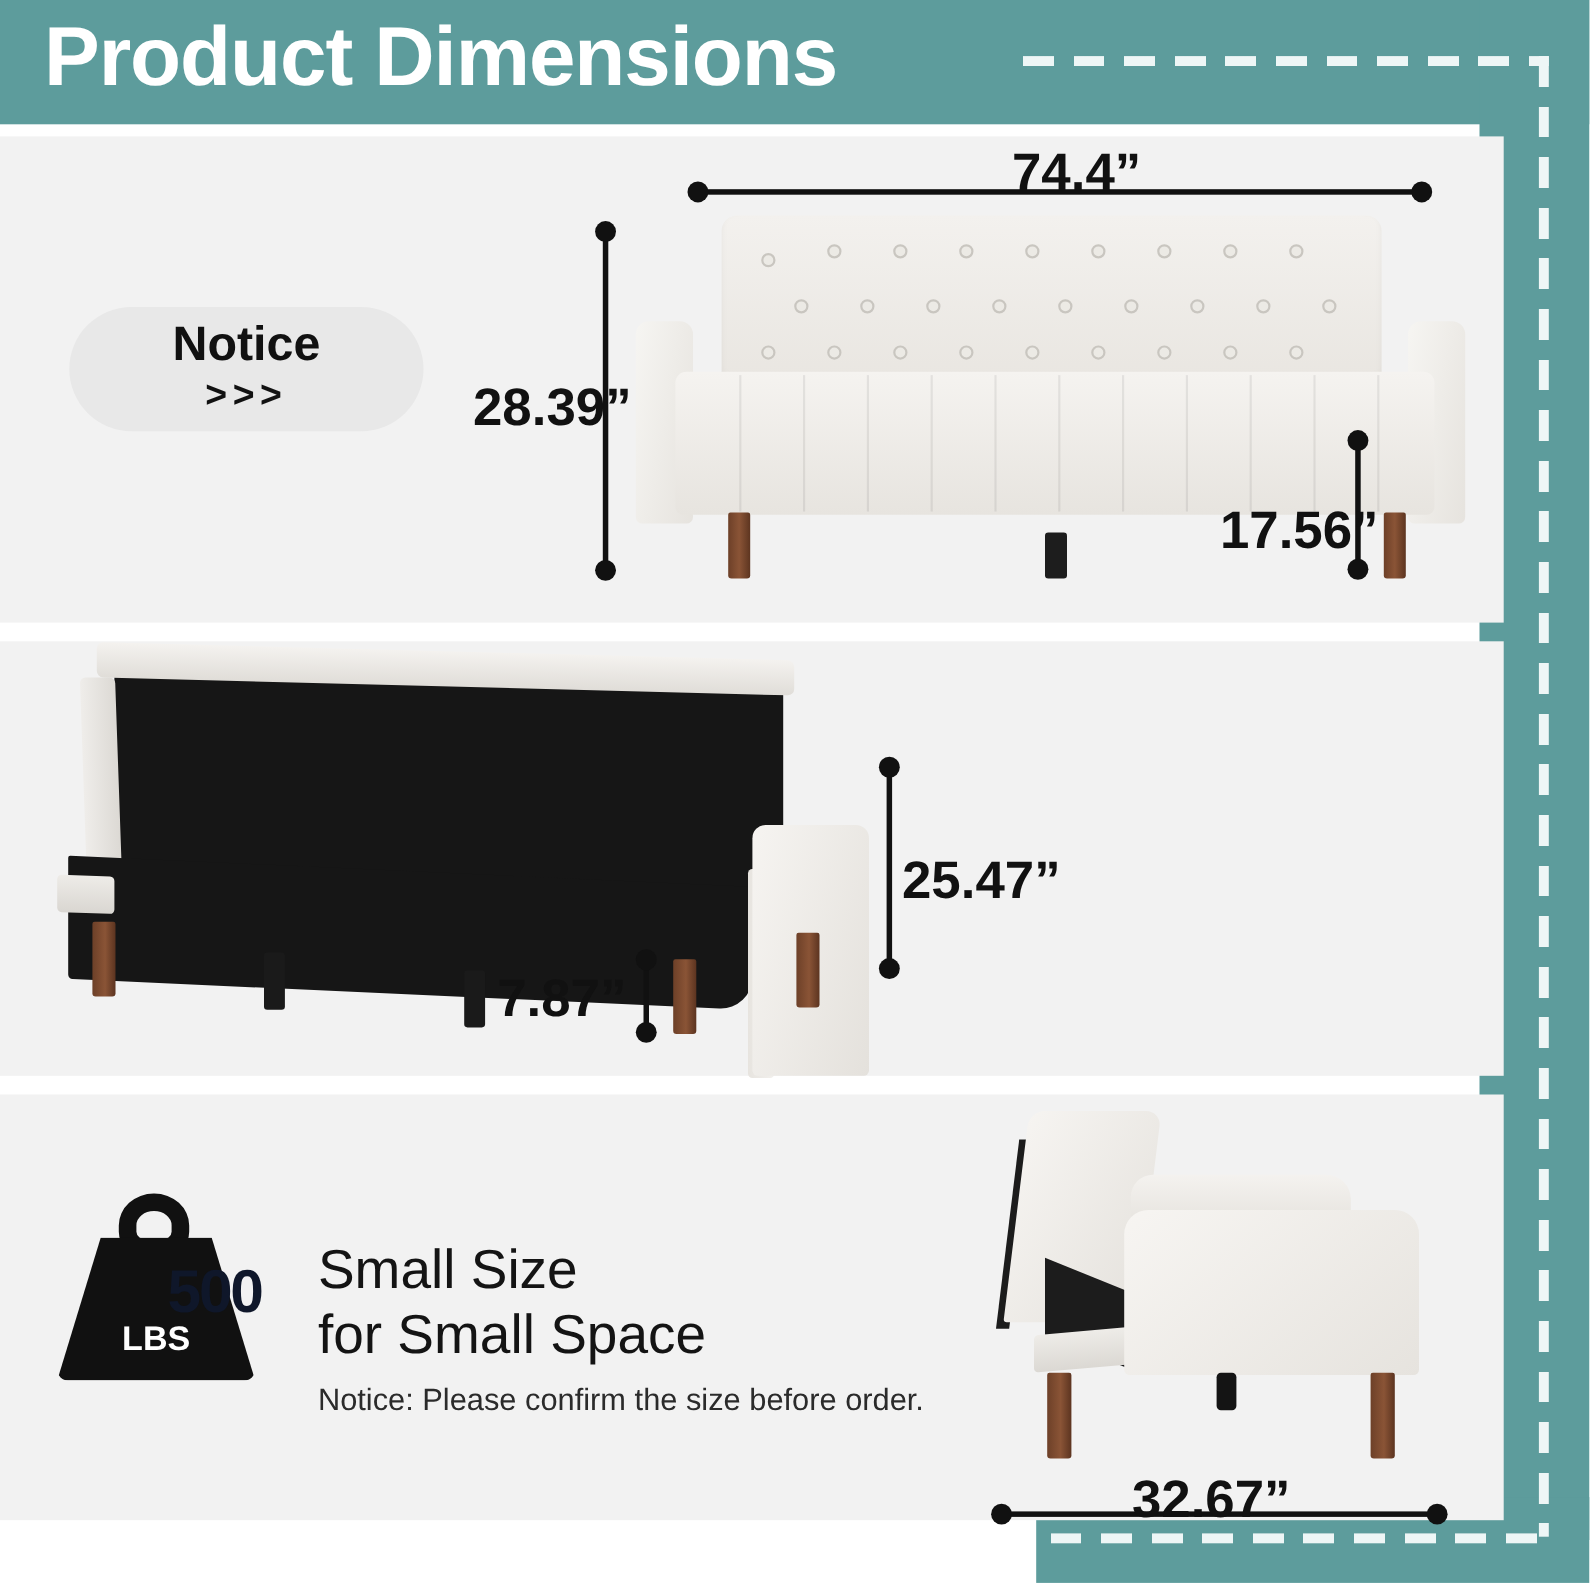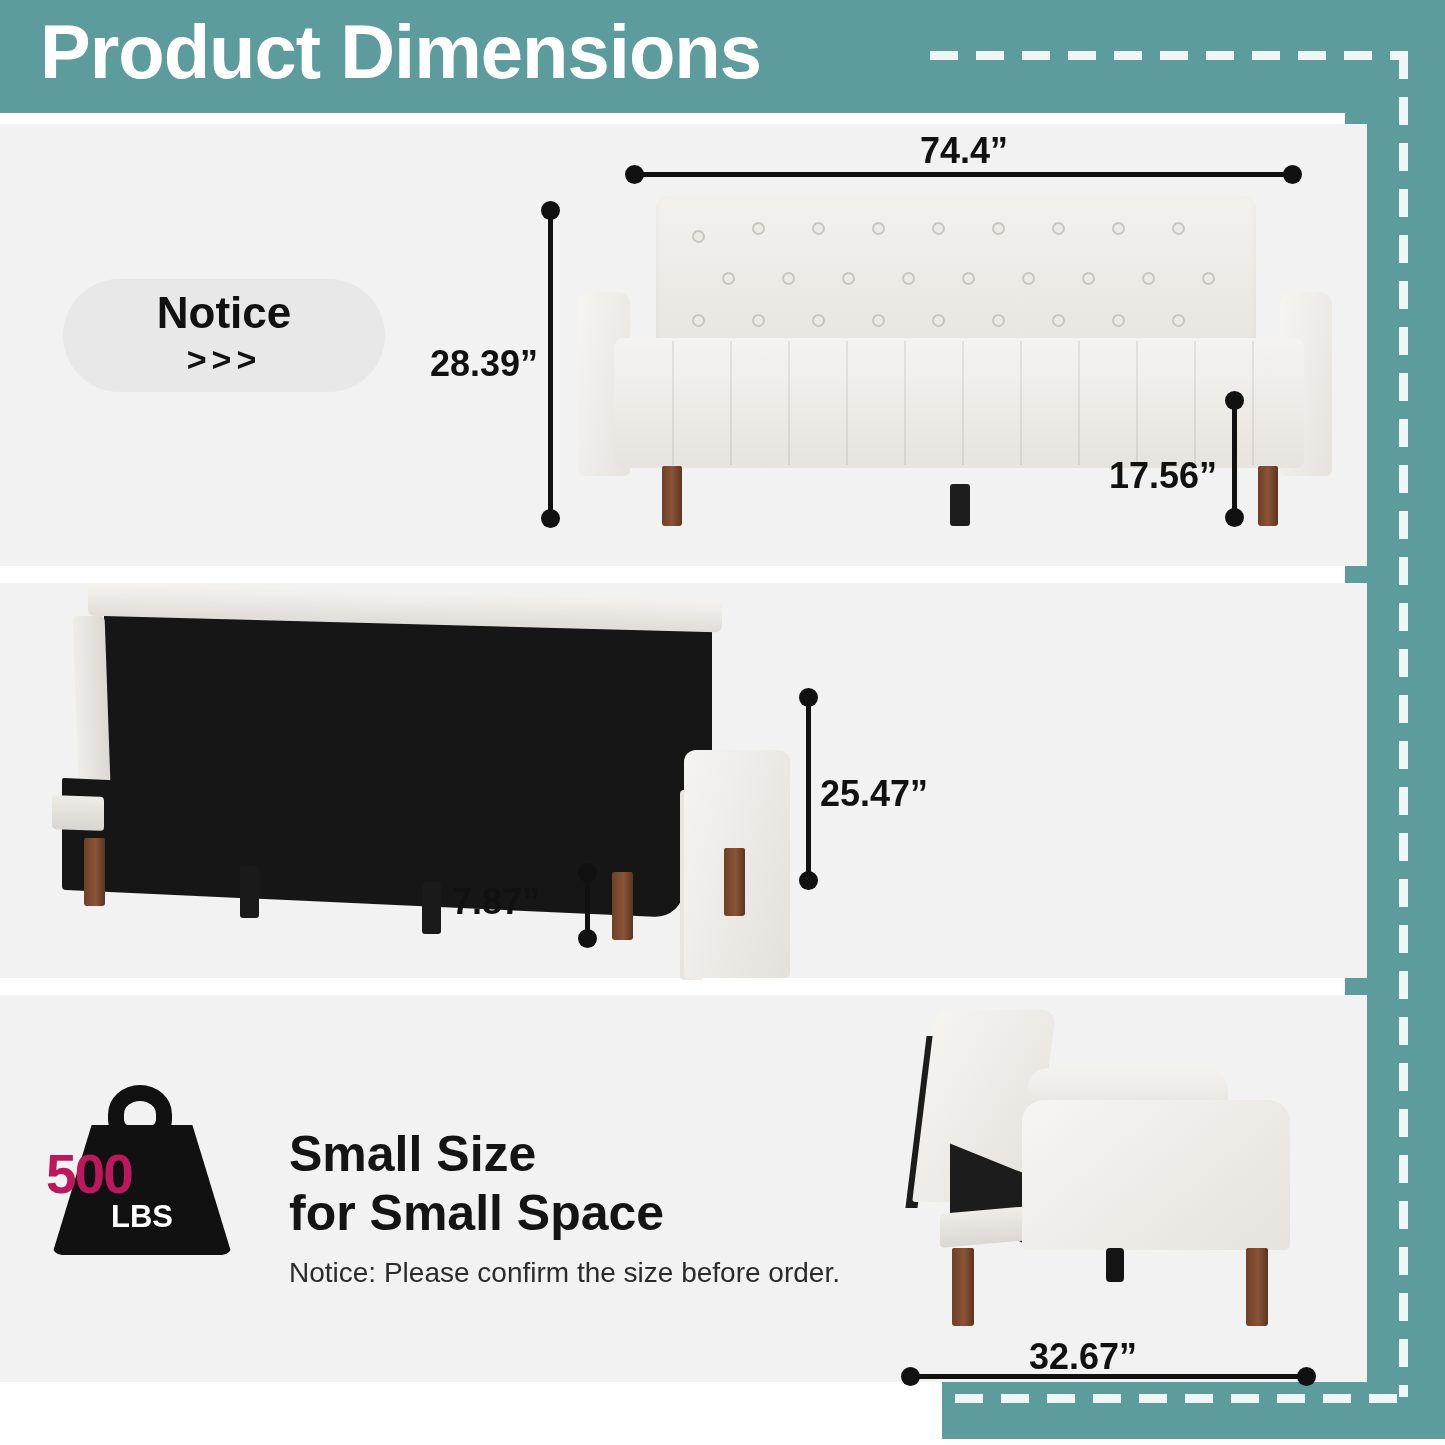--- a/index.html
+++ b/index.html
@@ -75,21 +75,21 @@
     display:flex; flex-direction:column;
     align-items:center; justify-content:center;
     color:#111;
   }
   .pill .pill-label{ font-size:44px; font-weight:bold; line-height:1.05;}
   .pill .pill-arrows{ font-size:34px; font-weight:bold; letter-spacing:5px; line-height:1.3; }
   #front-pill{ left:63px; top:279px; width:322px; height:113px; }
   #back-pill{  left:995px; top:715px; width:307px; height:113px; }
 
   
-  .dim-text{ position:absolute; font-size:36px; font-weight:600; color:#111; white-space:nowrap; }
+  .dim-text{ position:absolute; font-size:48px; font-weight:600; color:#111; white-space:nowrap; }
   #dim-7440{ left:920px; top:130px; }
   #dim-2839{ left:430px; top:343px; }
   #dim-1535{ left:1109px; top:455px; }
   #dim-2066{ left:820px; top:773px; }
   #dim-787{  left:452px; top:881px; }
   #dim-3267{ left:1029px; top:1336px; }
 
   
   .mline{ position:absolute; background:#111; }
   .mline.h{ height:5px; }
@@ -244,37 +244,37 @@
     border:16px solid #111; border-radius:50% 50% 40% 40%;
     box-sizing:border-box;
   }
   .wb-body{
     position:absolute; left:6px; top:40px; width:180px; height:130px;
     background:#111;
     clip-path:polygon(22% 0%, 78% 0%, 100% 100%, 0% 100%);
     border-radius:10px;
   }
   .wb-num{
-    position:absolute; left:0; top:62px; width:192px; text-align:left;
-    font-size:55px; font-weight:bold; color:#be185d; line-height:1;
+    position:absolute; left:0; top:62px; width:192px; text-align:right;
+    font-size:55px; font-weight:bold; color:#0f172a; line-height:1;
     letter-spacing:-2px;
   }
   .wb-lbs{
     position:absolute; left:0; top:116px; width:192px; text-align:center;
     font-size:31px; font-weight:bold; color:#fff; line-height:1;
   }
   .wb-cap{
     position:absolute; left:-10px; top:178px; width:212px; text-align:center;
     font-size:27px; font-weight:bold; color:#111; line-height:1.22;
   }
 
   
   #headline{
     position:absolute; left:289px; top:1125px;
-    font-size:50px; font-weight:bold; color:#141414; line-height:1.18;
+    font-size:50px; font-weight:normal; color:#141414; line-height:1.18;
     white-space:pre-line;
   }
   #notice{
     position:absolute; left:289px; top:1257px;
     font-size:28px; color:#2b2b2b;text-align:right;
   }
 </style>
 </head>
 <body>
 

